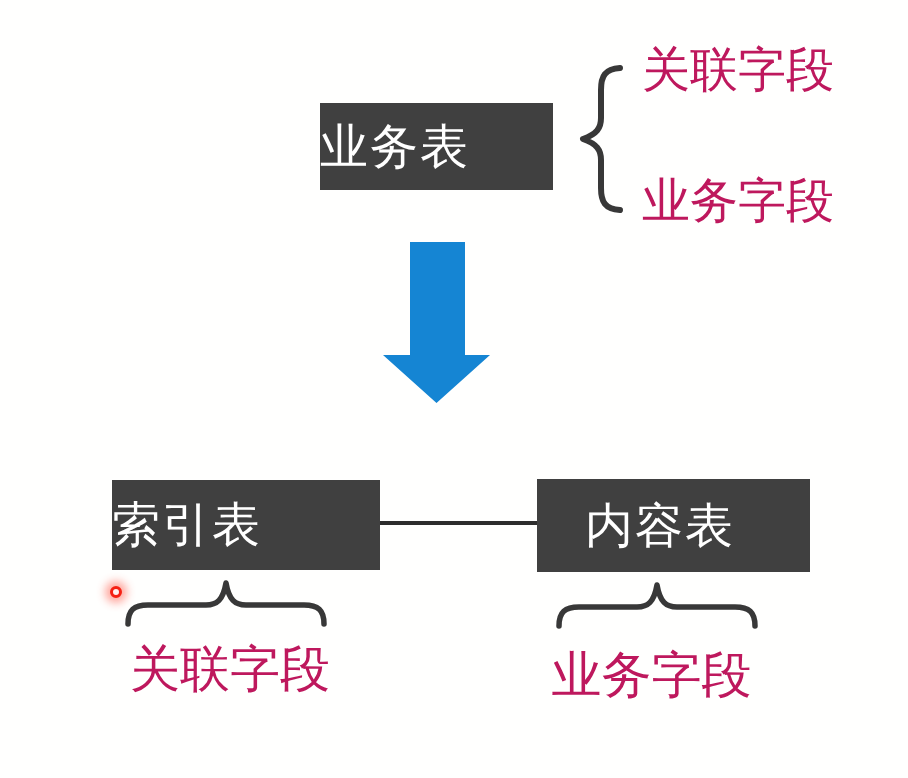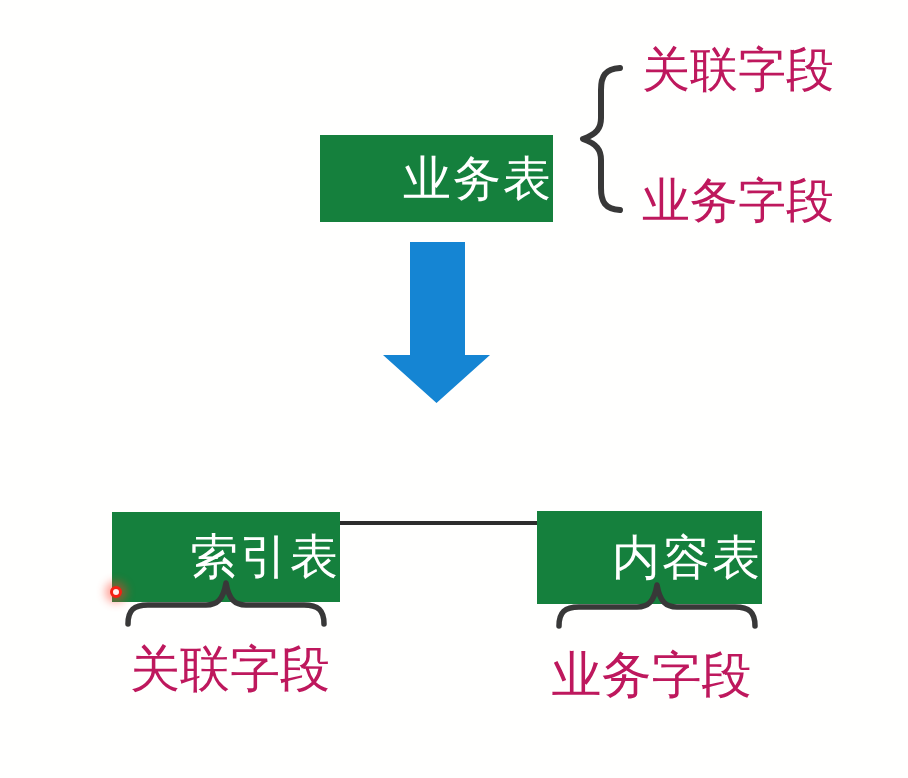--- a/index.html
+++ b/index.html
@@ -9,33 +9,32 @@
   }
   .canvas {
     position: relative;
     width: 908px;
     height: 778px;
     background: #fffffe;
     overflow: hidden;
   }
   .box {
     position: absolute;
-    background: #15803d;
+    background: #404040;
     color: #ffffff;
     display: flex;
     align-items: center;
-    justify-content: flex-end;
+    justify-content: flex-start;
     font-size: 48px;
     letter-spacing: 2px;
     line-height: 1;
-    margin-top: 32px;
   }
   .box-top   { left: 320px; top: 103px; width: 233px; height: 87px; }
-  .box-left  { left: 112px; top: 480px; width: 228px; height: 90px; }
-  .box-right { left: 537px; top: 479px; width: 225px; height: 93px; }
+  .box-left  { left: 112px; top: 480px; width: 268px; height: 90px; }
+  .box-right { left: 537px; top: 479px; width: 225px; height: 93px; padding-left: 48px; }
 
   .dlabel {
     position: absolute;
     color: #be185d;
     font-size: 48px;
     line-height: 1;
     white-space: nowrap;
   }
   .field-top-1 { left: 642px; top: 46px; }
   .field-top-2 { left: 642px; top: 177px; }

